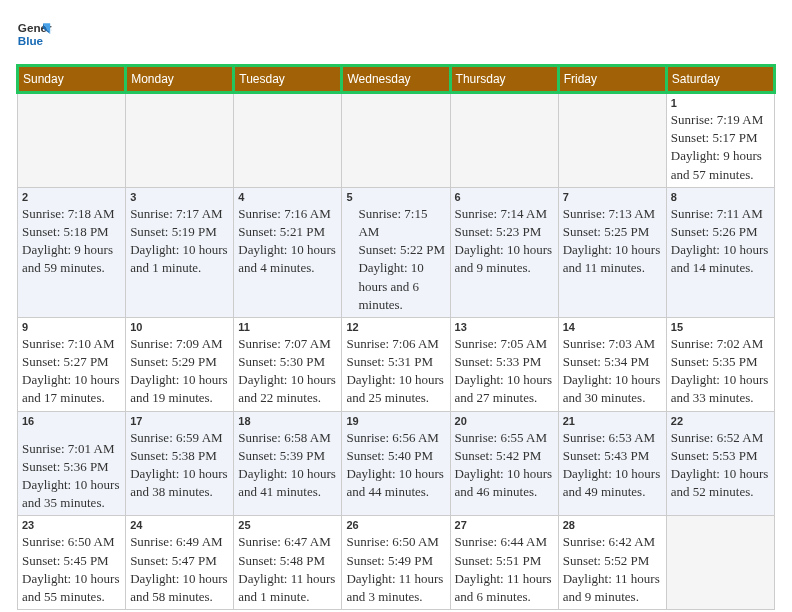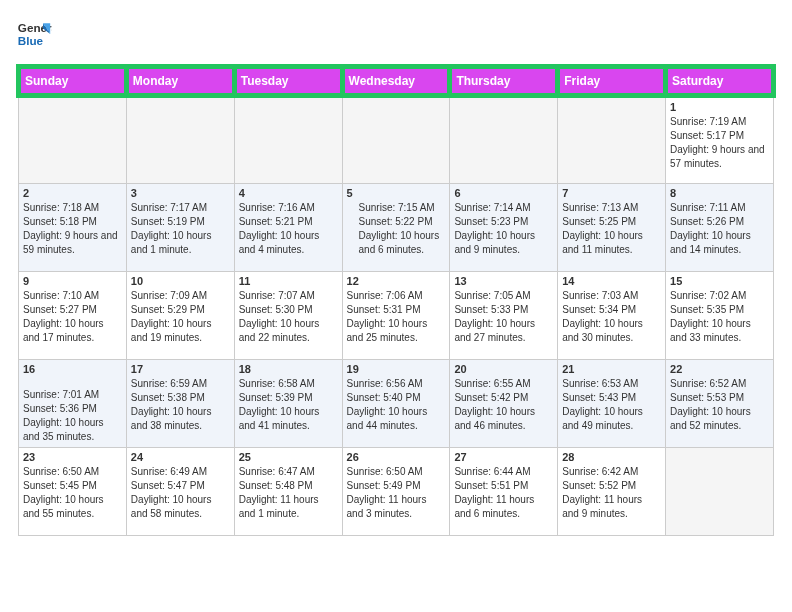--- a/index.html
+++ b/index.html
@@ -35,50 +35,51 @@
     .subtitle {
       font-size: 14px;
       color: #555;
     }
     .calendar {
       width: 100%;
       border-collapse: collapse;
       table-layout: fixed;
     }
     .calendar th {
-      background: #d946ef;
+      background: #a16207;
       color: #fff;
       font-size: 12px;
-      font-weight: bold;
+      font-weight: normal;
       padding: 5px 4px;
       text-align: left;
-      border: 5px solid #22c55e;
+      border: 3px solid #22c55e;
     }
     .calendar td {
       vertical-align: top;
       border: 1px solid #ccc;
       padding: 3px 4px;
       height: 88px;
       background: #fff;
       font-size: 9.5px;
       color: #333;
     }
     .calendar td.empty {
       background: #f5f5f5;
     }
     .day-number {
       font-weight: bold;
       font-size: 11px;
       margin-bottom: 2px;
       display: block;
     }
     .day-info {
-      font-size: 10px;
+      font-size: 13px;
       color: #333;
       line-height: 1.4;
+      font-family: Liberation Serif, serif;
     }
     .row-alt td {
       background: #f0f4fa;
     }
   </style>
 </head>
 <body>
 
 <div class="header">
   <div class="logo">

